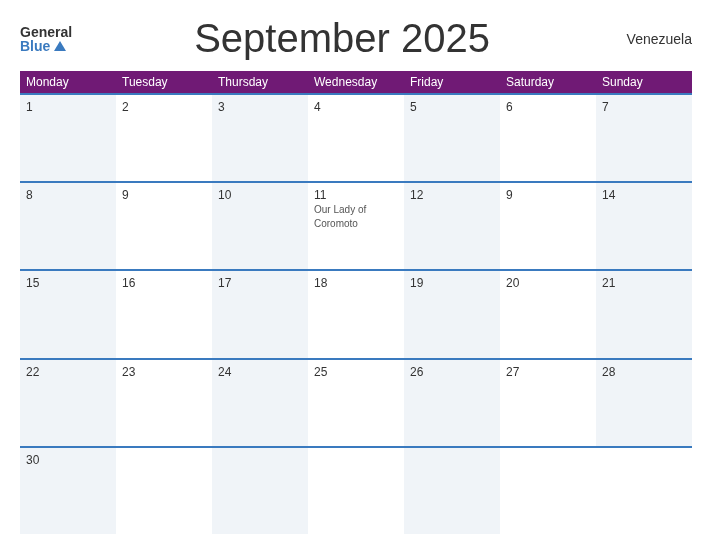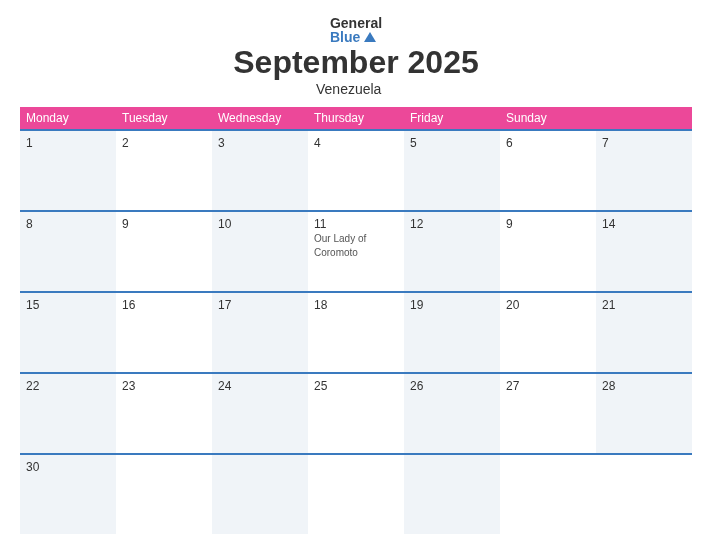--- a/index.html
+++ b/index.html
@@ -12,21 +12,20 @@
       flex-direction: column;
       padding: 16px 20px 16px 20px;
     }
 
     
     .header {
       display: flex;
       align-items: center;
       justify-content: space-between;
       margin-bottom: 10px;
-      flex-direction: column;
     }
     .logo {
       display: flex;
       flex-direction: column;
       line-height: 1;
     }
     .logo-general {
       font-size: 14px;
       font-weight: bold;
       color: #333;
@@ -42,45 +41,45 @@
     .logo-triangle {
       width: 0;
       height: 0;
       border-left: 6px solid transparent;
       border-right: 6px solid transparent;
       border-bottom: 10px solid #3a7abf;
       display: inline-block;
       margin-left: 2px;
     }
     .header-title {
-      font-size: 32px;
-      font-weight: bold;
+      font-size: 40px;
+      font-weight: normal;
       color: #333;
       text-align: center;
       flex: 1;
     }
     .header-country {
       font-size: 14px;
       color: #333;
       min-width: 80px;
-      text-align: left;
+      text-align: right;
     }
 
     
     .calendar {
       flex: 1;
       display: flex;
       flex-direction: column;
     }
 
     
     .day-headers {
       display: grid;
       grid-template-columns: repeat(7, 1fr);
-      background: #ec4899;
+      background: #701a75;
     }
     .day-header {
       color: #fff;
       font-size: 12px;
       padding: 4px 6px;
       font-weight: normal;
     }
 
     
     .weeks {
@@ -147,23 +146,24 @@
     </span>
   </div>
   <h1 class="header-title">September 2025</h1>
   <div class="header-country">Venezuela</div>
 </div>
 
 <div class="calendar">
   <div class="day-headers">
   <div class="day-header">Monday</div>
       <div class="day-header">Tuesday</div>
+      <div class="day-header">Thursday</div>
       <div class="day-header">Wednesday</div>
-      <div class="day-header">Thursday</div>
       <div class="day-header">Friday</div>
+      <div class="day-header">Saturday</div>
       <div class="day-header">Sunday</div>
     </div>
   <div class="weeks">
   <div class="week-row">
         <div class="day-cell">
           <span class="day-num">1</span>
         </div>
         <div class="day-cell">
           <span class="day-num">2</span>
         </div>

